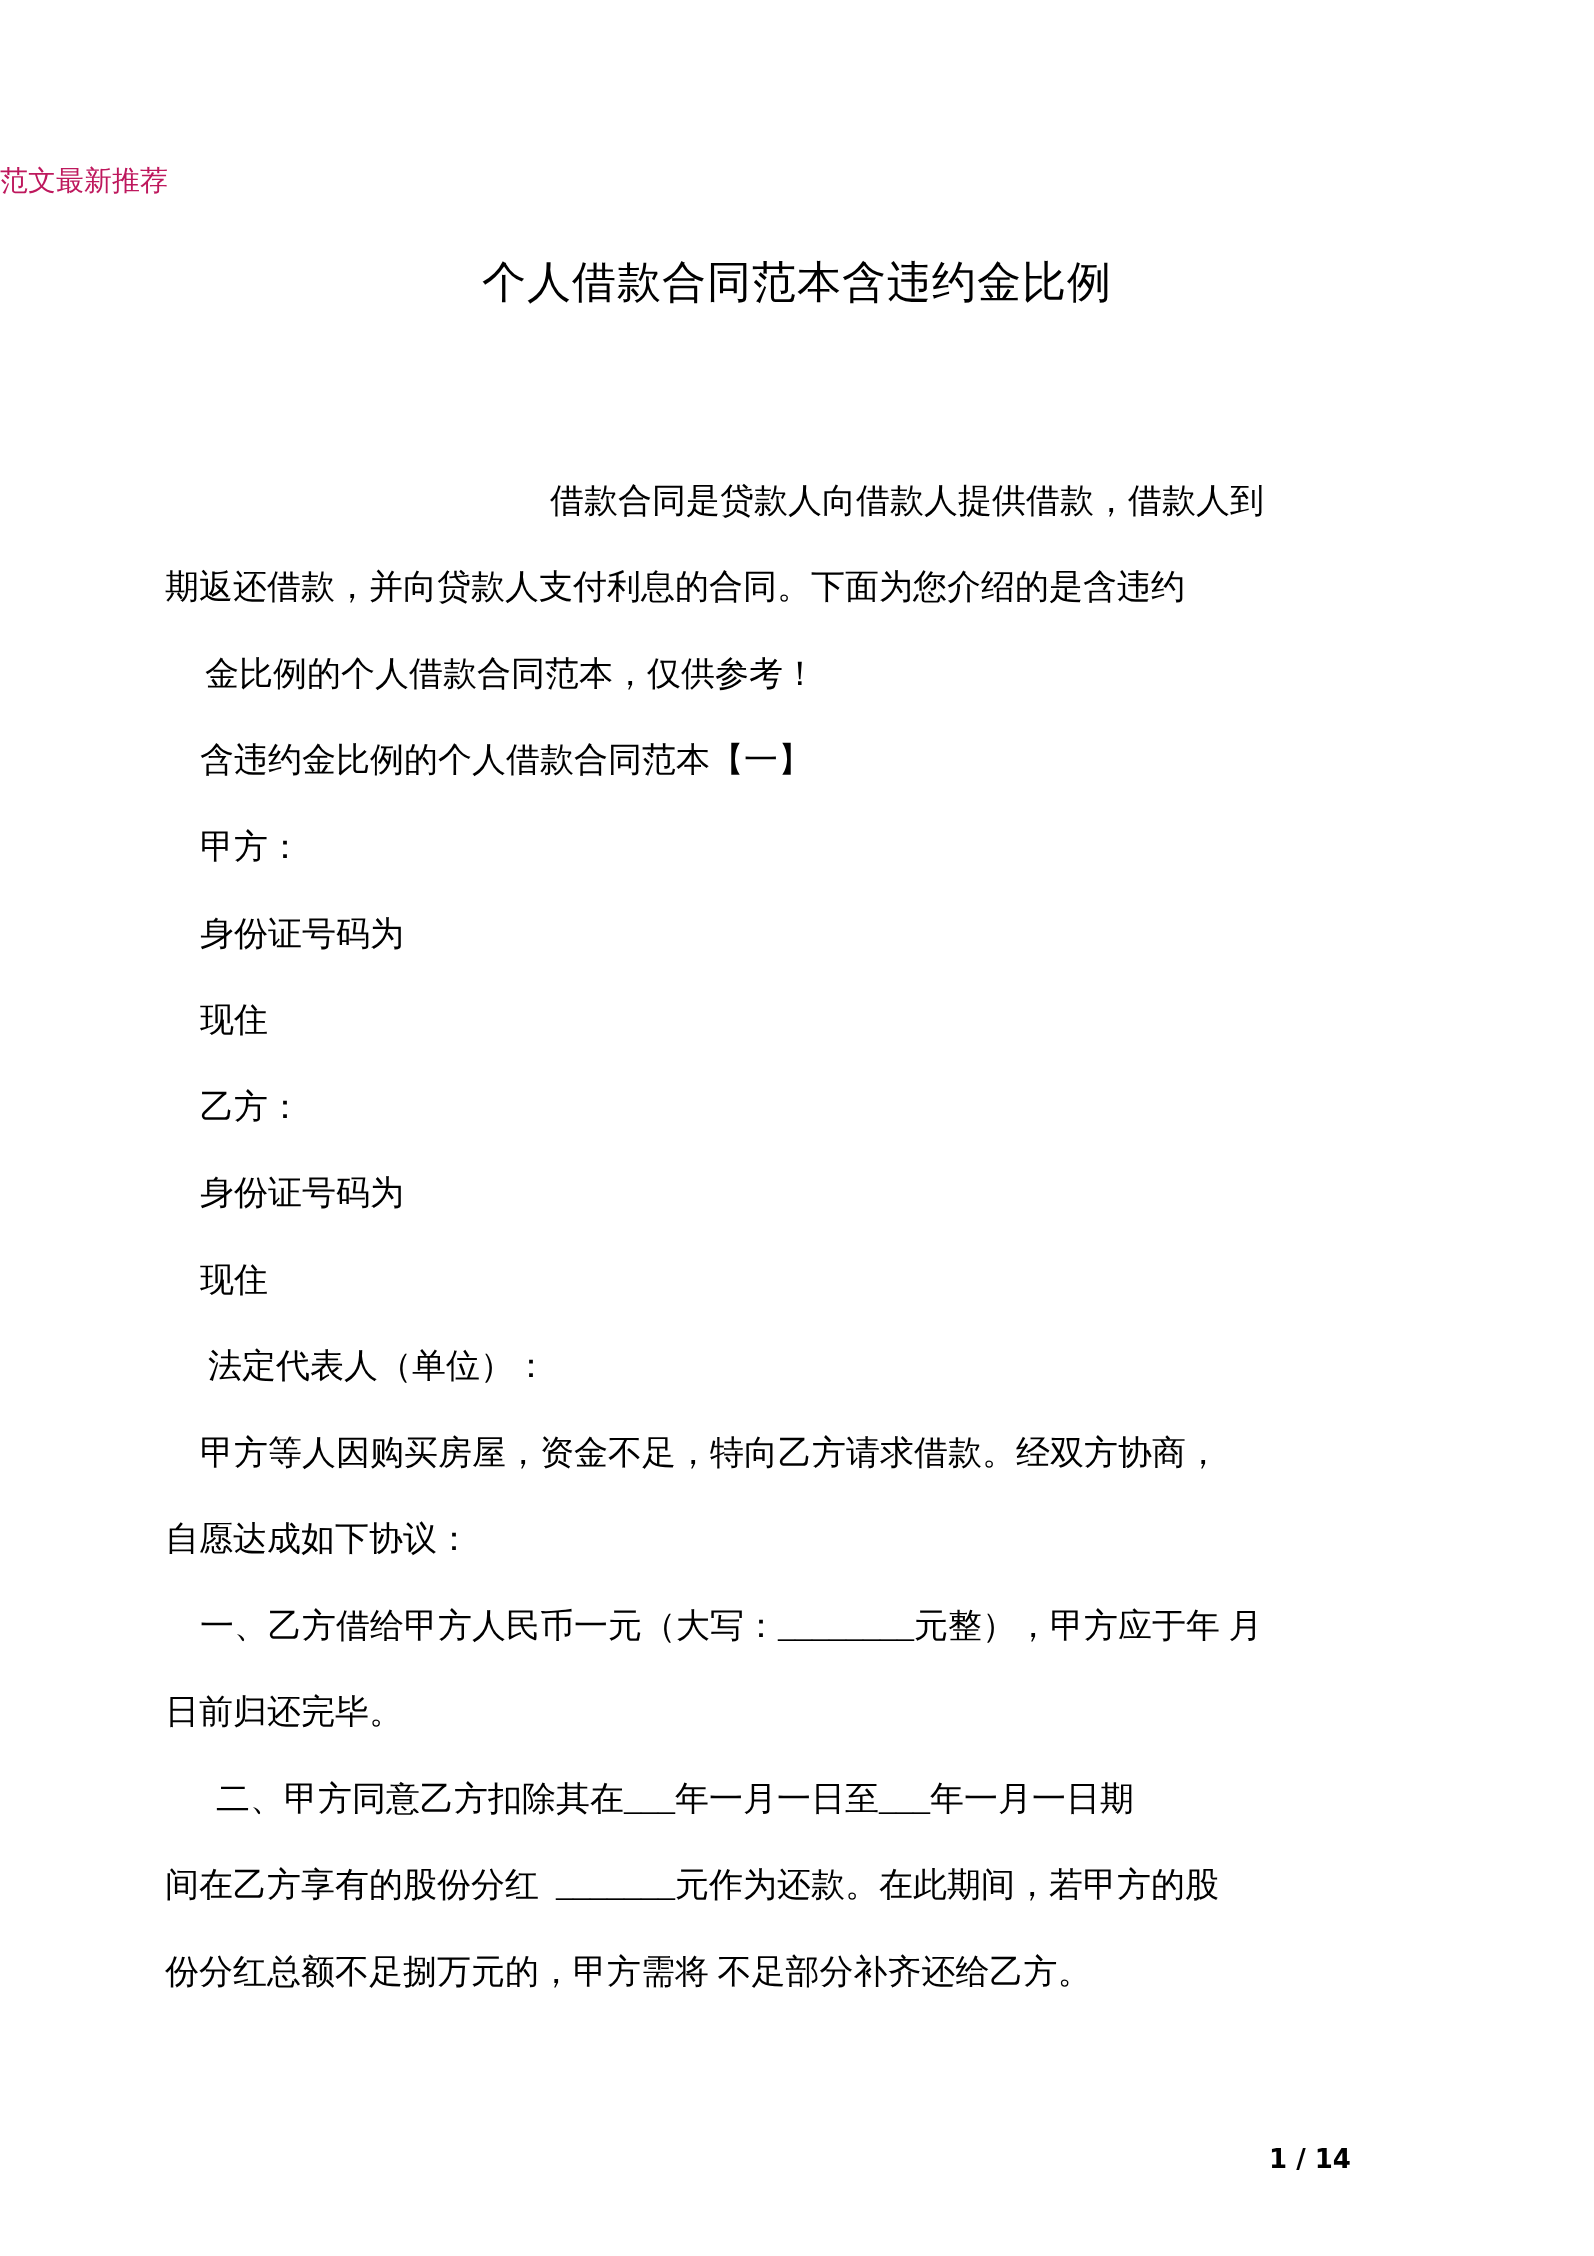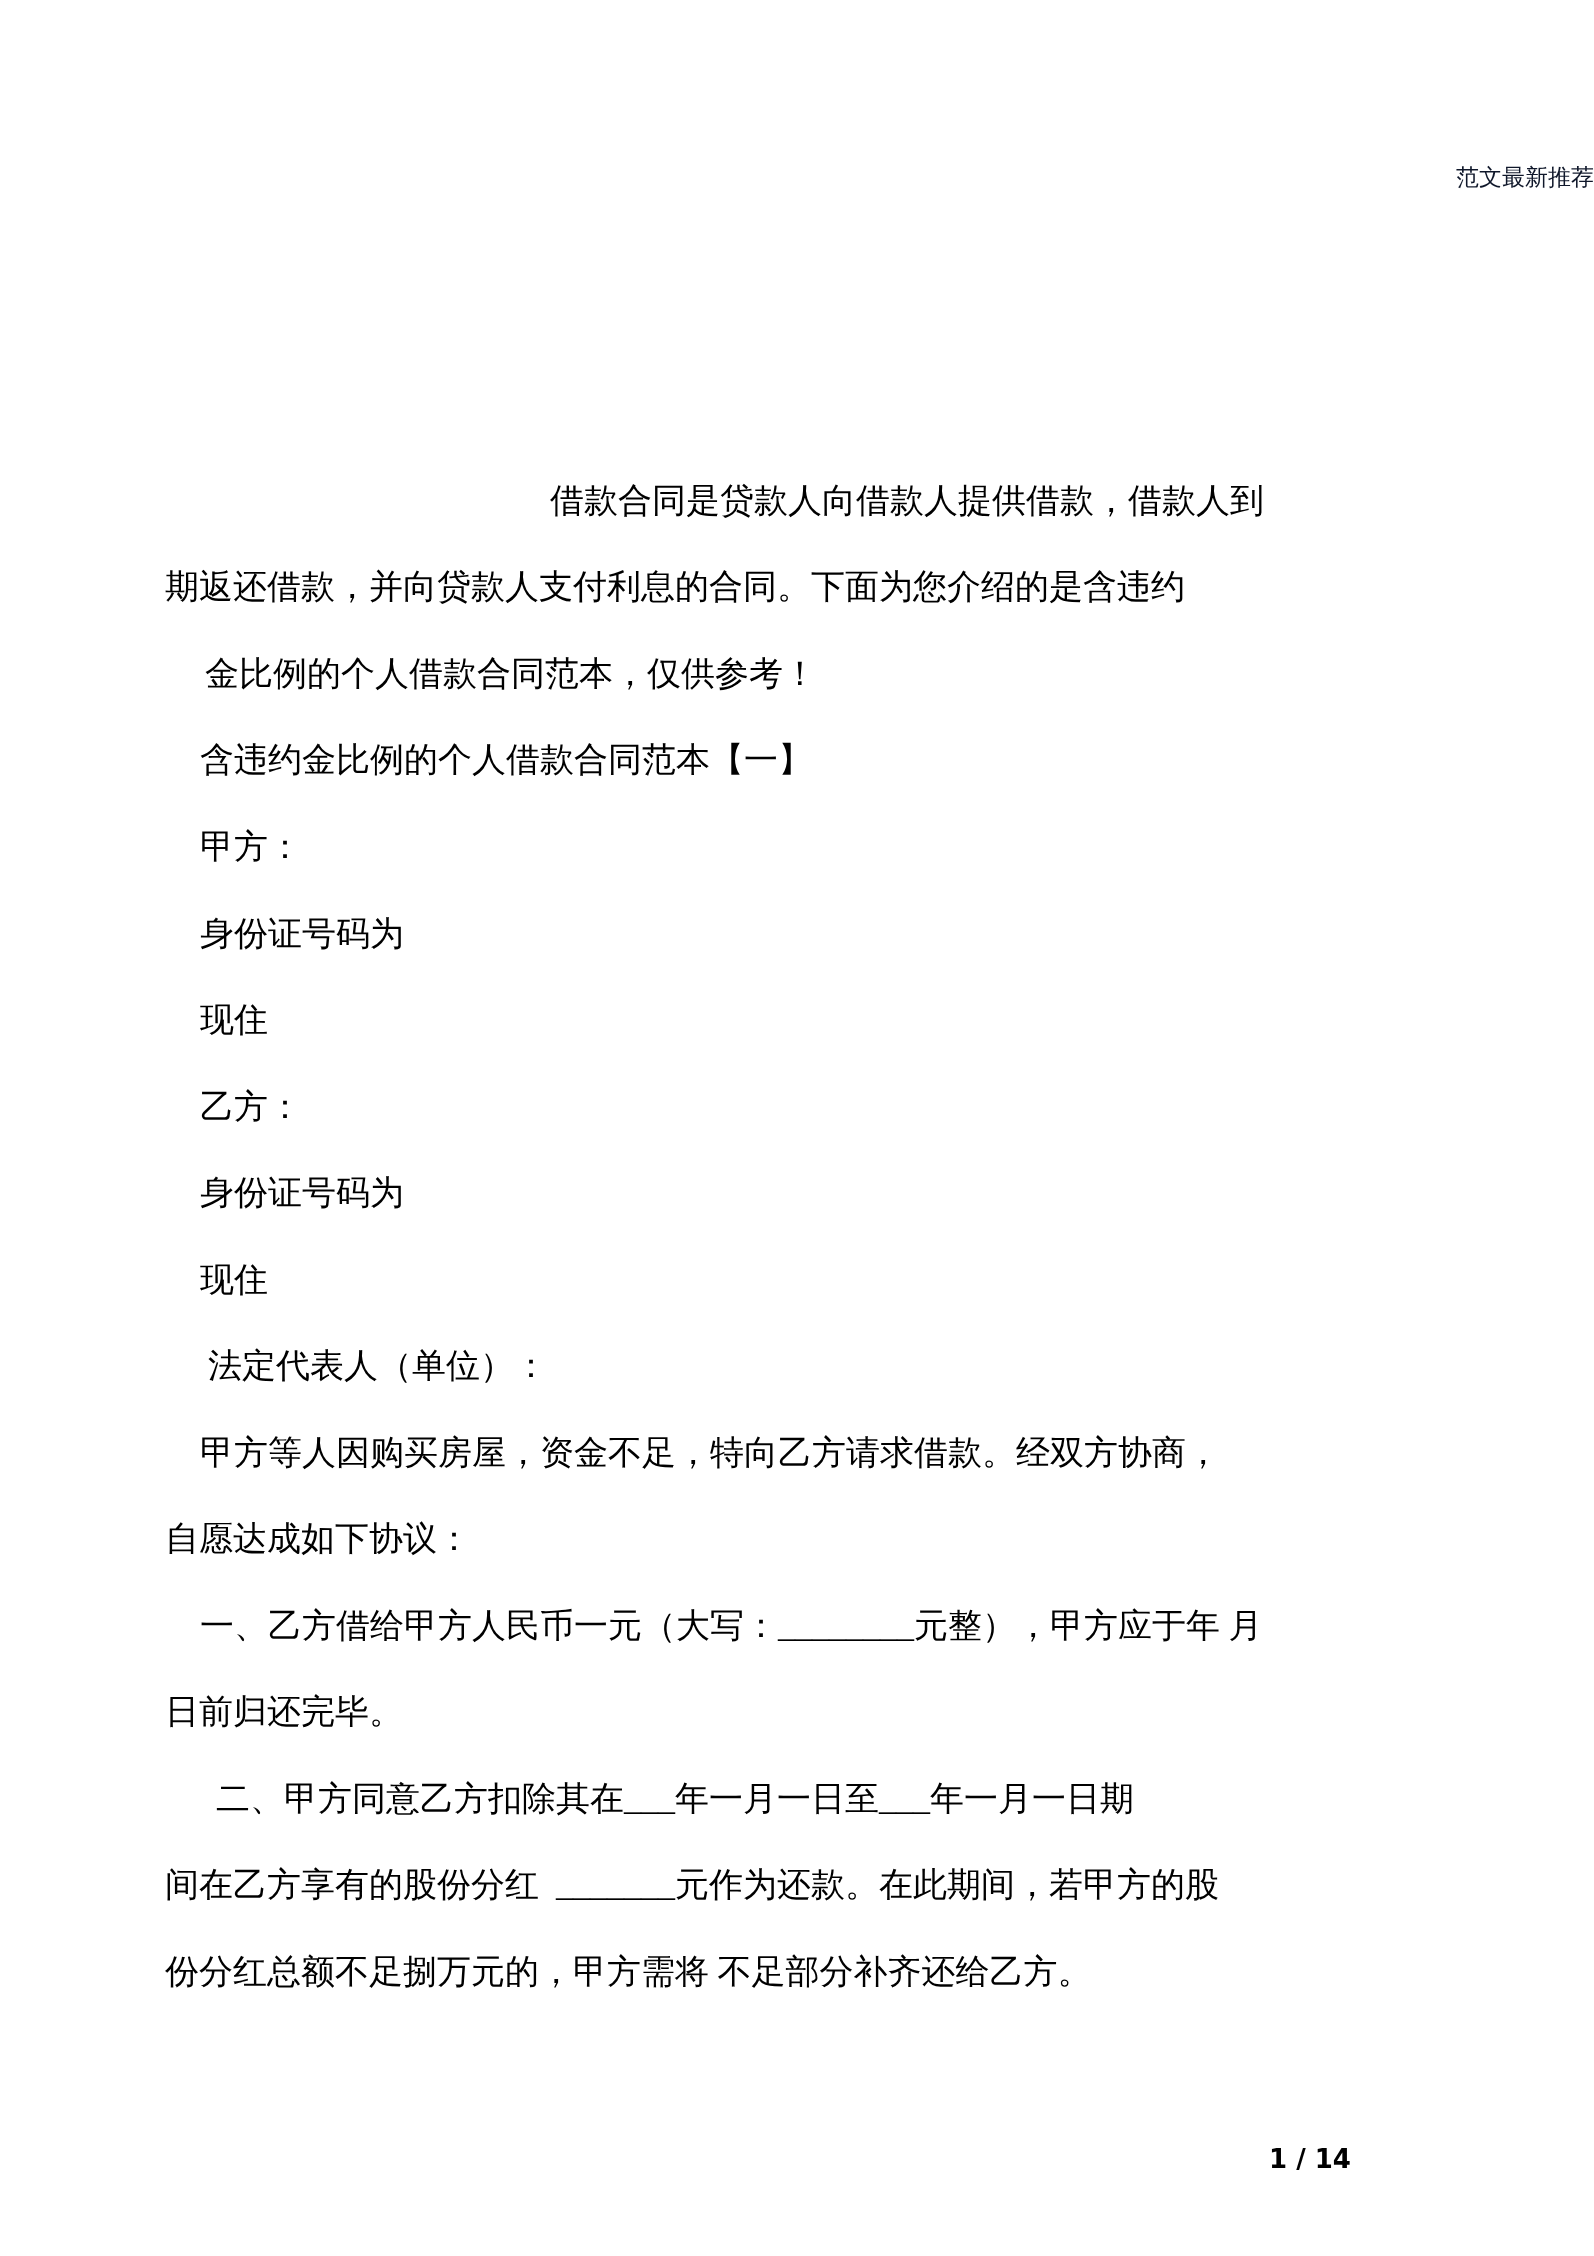--- a/index.html
+++ b/index.html
@@ -18,24 +18,24 @@
   .page {
     position: absolute;
     inset: 0;
     background: #ffffff;
   }
   .doc-header {
     position: absolute;
     top: 164px;
     left: 0;
     width: 100%;
-    text-align: right;
-    font-size: 23px;
+    text-align: left;
+    font-size: 28px;
     line-height: 1.2;
-    color: #0f172a;
+    color: #be185d;
   }
   .doc-title {
     position: absolute;
     top: 258px;
     left: 0;
     width: 100%;
     text-align: center;
     font-size: 44px;
     line-height: 1.15;
     letter-spacing: 1px;
@@ -60,20 +60,21 @@
     margin-top: 18px;
   }
 </style>
 </head>
 <body>
 
 <div class="page">
 
   <div class="doc-header">范文最新推荐</div>
 
+  <div class="doc-title">个人借款合同范本含违约金比例</div>
 
   <div id="body-container">
       <div class="body-line" style="left: 550px; top: 481px;">借款合同是贷款人向借款人提供借款，借款人到</div>
       <div class="body-line" style="left: 165px; top: 567px;">期返还借款，并向贷款人支付利息的合同。下面为您介绍的是含违约</div>
       <div class="body-line" style="left: 165px; top: 654px; margin-left: 40px;">金比例的个人借款合同范本，仅供参考！</div>
       <div class="body-line" style="left: 200px; top: 740px;">含违约金比例的个人借款合同范本【一】</div>
       <div class="body-line" style="left: 200px; top: 827px;">甲方：</div>
       <div class="body-line" style="left: 200px; top: 914px;">身份证号码为</div>
       <div class="body-line" style="left: 200px; top: 1000px;">现住</div>
       <div class="body-line" style="left: 200px; top: 1087px;">乙方：</div>

